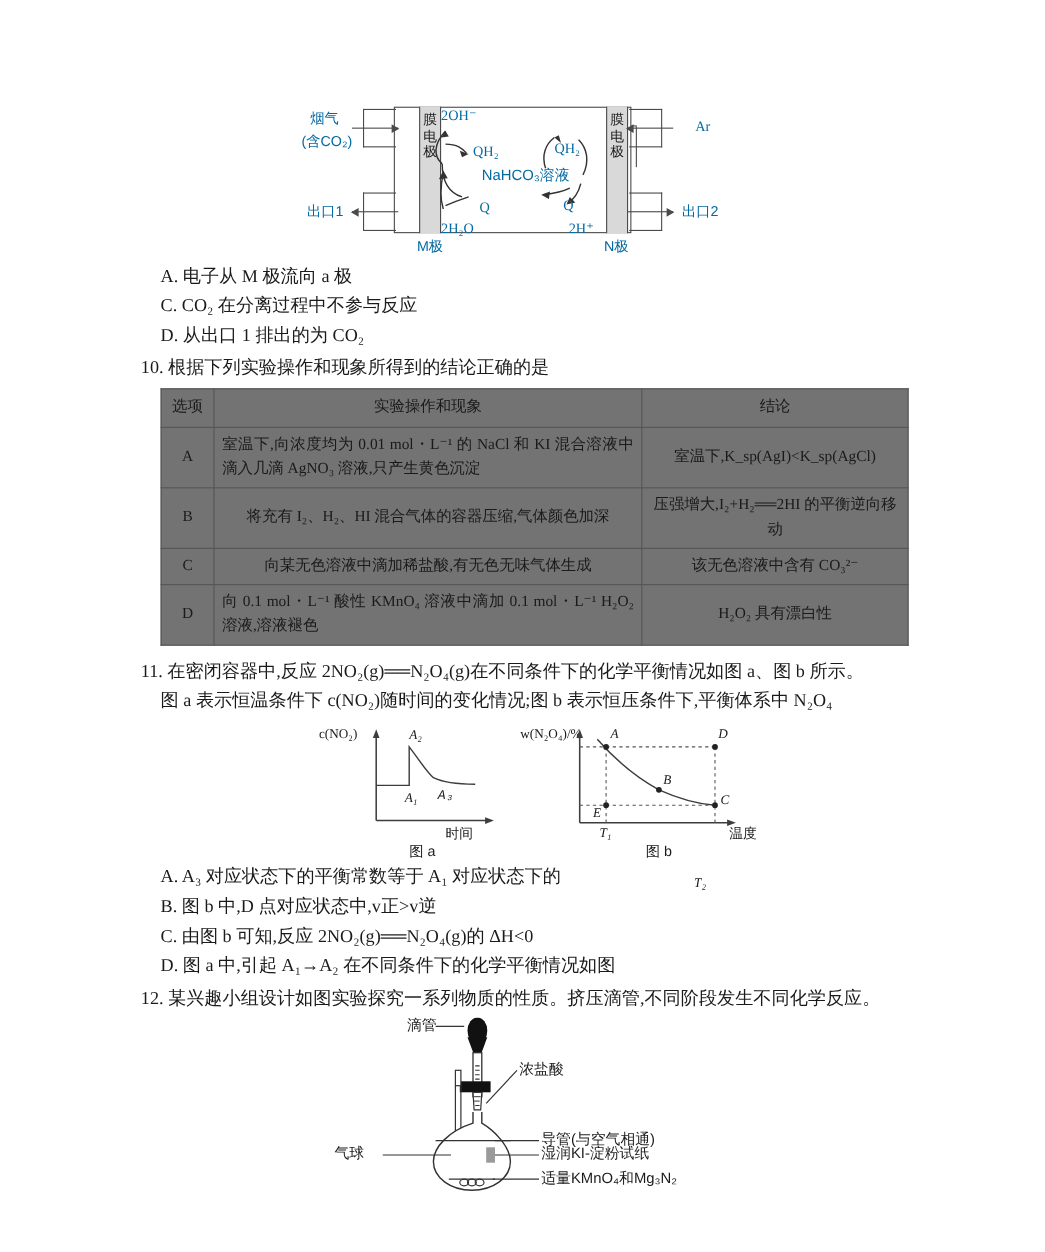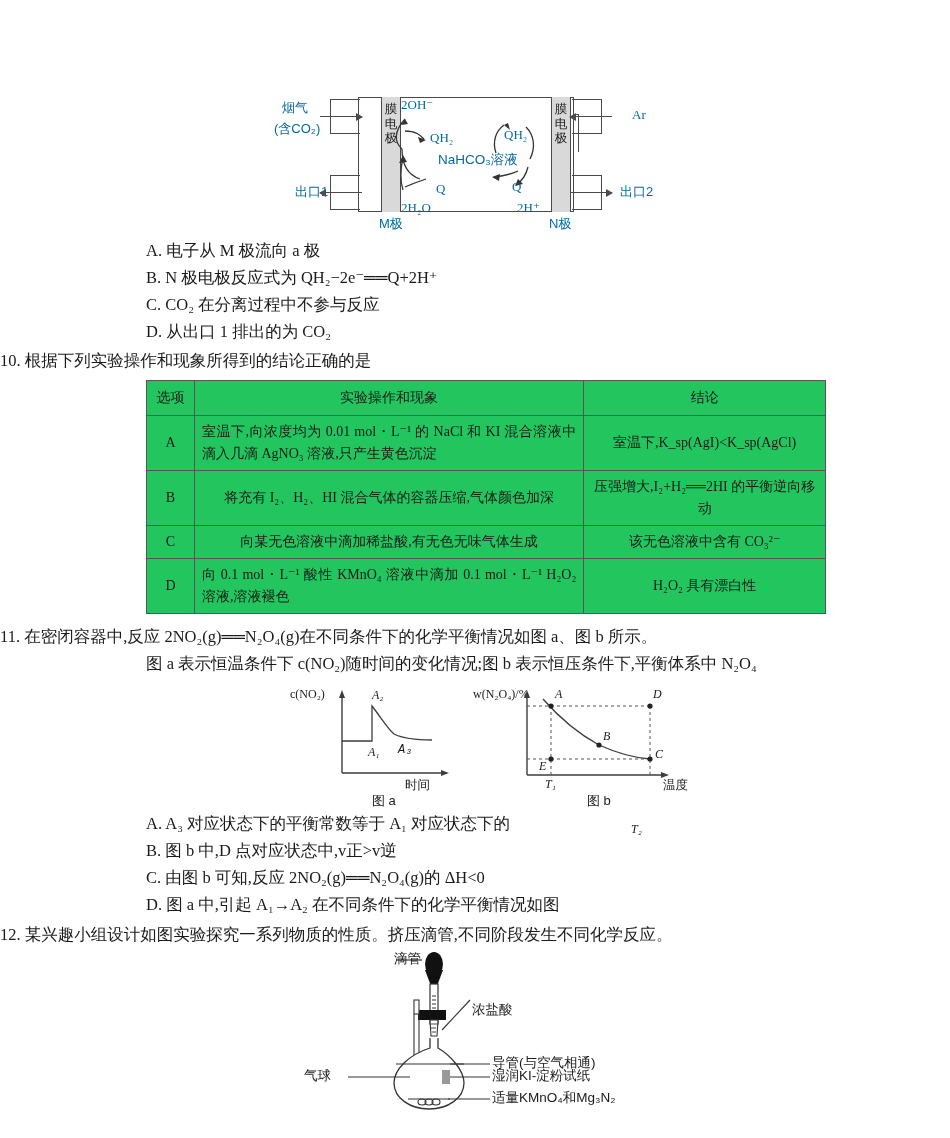--- a/index.html
+++ b/index.html
@@ -48,21 +48,21 @@
   .arrowR:after{
     content:""; position:absolute; right:-1px; top:-3.2px;
     border-left:7px solid #4a4a4a; border-top:4px solid transparent; border-bottom:4px solid transparent;
   }
   .arrowL:after{
     content:""; position:absolute; left:-1px; top:-3.2px;
     border-right:7px solid #4a4a4a; border-top:4px solid transparent; border-bottom:4px solid transparent;
   }
 
   
-  .tbl { border-collapse: collapse; width: 680px; margin: 6px 0 0 146px; background:#22c55e; }
+  .tbl { border-collapse: collapse; width: 680px; margin: 6px 0 0 146px; background:#737373; }
   .tbl td, .tbl th {
     border: 1px solid #555; padding: 5px 7px;
     font-size: 14px; line-height: 22px; vertical-align: middle;
     font-family: "Liberation Serif","DejaVu Serif", serif;
   }
   .tbl .c-opt { width: 48px; text-align:center; }
   .tbl .c-ops { width: 390px; }
   .tbl .c-con { width: 242px; text-align:center; }
   .tbl thead td { text-align:center; padding:6px 4px; }
   .just { text-align: justify; text-align-last: left; }
@@ -72,21 +72,21 @@
   .fig2wrap { position:relative; width:950px; height:125px; margin-top:8px; }
   .g { position:absolute; }
   .gl { font-size:12px; font-family:"Liberation Serif","DejaVu Serif",serif; position:absolute; white-space:nowrap;}
   .gl.cn { font-family:"Liberation Sans","DejaVu Sans",sans-serif; font-size:12.5px;}
   .cap { position:absolute; font-size:13px; font-family:"Liberation Sans","DejaVu Sans",sans-serif; }
 
   
   .fig3 { position:relative; width:950px; height:175px; margin-top:4px; }
   .alab { position:absolute; font-size:13.5px; font-family:"Liberation Sans","DejaVu Sans",sans-serif; white-space:nowrap; }
   .ind { margin-left:146px; }
-  .ind2 { text-indent:0; }
+  .ind2 { margin-left:128px; text-indent:0; }
 </style>
 </head>
 <body>
 
 <div class="page">
 
   <div class="fig1">
 
     <div class="ln vl" style="left:394px; top:73px; height:37px;"></div>
     <div class="ln hl" style="left:394px; top:72px; width:70px;"></div>
@@ -110,21 +110,21 @@
     <div class="ln vl" style="left:330px; top:57px; height:35px;"></div>
     <div class="ln hl" style="left:330px; top:91px; width:30px;"></div>
     <div class="ln hl arrowR" style="left:320px; top:74px; width:42px;"></div>
     <div class="f1lab cn" style="left:282px; top:58px;">烟气</div>
     <div class="f1lab cn" style="left:274px; top:79px;">(含CO₂)</div>
 
     <div class="ln hl" style="left:330px; top:133px; width:30px;"></div>
     <div class="ln vl" style="left:330px; top:133px; height:35px;"></div>
     <div class="ln hl" style="left:330px; top:167px; width:30px;"></div>
     <div class="ln hl arrowL" style="left:320px; top:150px; width:42px;"></div>
-    <div class="f1lab cn" style="left:295px; top:142px;">出口1</div>
+    <div class="f1lab cn" style="left:279px; top:142px;">出口1</div>
 
     <div class="ln hl" style="left:572px; top:57px; width:30px;"></div>
     <div class="ln vl" style="left:601px; top:57px; height:35px;"></div>
     <div class="ln hl" style="left:572px; top:91px; width:30px;"></div>
     <div class="ln hl arrowL" style="left:570px; top:74px; width:42px;"></div>
     <div class="f1lab" style="left:632px; top:65px;">Ar</div>
 
     <div class="ln hl" style="left:572px; top:133px; width:30px;"></div>
     <div class="ln vl" style="left:601px; top:133px; height:35px;"></div>
     <div class="ln hl" style="left:572px; top:167px; width:30px;"></div>
@@ -154,21 +154,20 @@
     <div class="f1lab" style="left:436px; top:139px;">Q</div>
     <div class="f1lab" style="left:401px; top:158px;">2H₂O</div>
 
     <div class="f1lab" style="left:504px; top:85px;">QH₂</div>
     <div class="f1lab" style="left:512px; top:137px;">Q</div>
     <div class="f1lab" style="left:517px; top:158px;">2H⁺</div>
     <div class="f1lab cn" style="left:438px; top:110px; font-size:13.5px;">NaHCO₃溶液</div>
   </div>
 
   <div class="opt ind">A. 电子从 M 极流向 a 极</div>
-  <div class="opt ind">B. N 极电极反应式为 QH₂−2e⁻══Q+2H⁺</div>
   <div class="opt ind">C. CO₂ 在分离过程中不参与反应</div>
   <div class="opt ind">D. 从出口 1 排出的为 CO₂</div>
 
   <div class="qtext ind2" style="margin-top:2px;">10. 根据下列实验操作和现象所得到的结论正确的是</div>
 
   <table class="tbl">
     <thead>
       <tr>
         <td class="c-opt">选项</td>
         <td class="c-ops">实验操作和现象</td>
@@ -296,21 +295,21 @@
       <line x1="78" y1="147" x2="120" y2="147" stroke="#333" stroke-width="1.1"></line>
 
       <line x1="66" y1="8" x2="92" y2="8" stroke="#333" stroke-width="1.2"></line>
       <line x1="112" y1="78" x2="140" y2="48" stroke="#333" stroke-width="1.1"></line>
       <line x1="120" y1="112" x2="160" y2="112" stroke="#333" stroke-width="1.1"></line>
       <line x1="18" y1="125" x2="80" y2="125" stroke="#333" stroke-width="1.1"></line>
       <line x1="120" y1="125" x2="160" y2="125" stroke="#333" stroke-width="1.1"></line>
       <line x1="118" y1="147" x2="160" y2="147" stroke="#333" stroke-width="1.1"></line>
     </svg>
 
-    <div class="alab" style="left:394px; top:-2px;">滴管</div>
-    <div class="alab" style="left:472px; top:49px;">浓盐酸</div>
+    <div class="alab" style="left:370px; top:-2px;">滴管</div>
+    <div class="alab" style="left:472px; top:38px;">浓盐酸</div>
     <div class="alab" style="left:492px; top:102px;">导管(与空气相通)</div>
     <div class="alab" style="left:304px; top:115px;">气球</div>
     <div class="alab" style="left:492px; top:115px;">湿润KI-淀粉试纸</div>
     <div class="alab" style="left:492px; top:137px;">适量KMnO₄和Mg₃N₂</div>
   </div>
 
 </div>
 
 </body></html>

